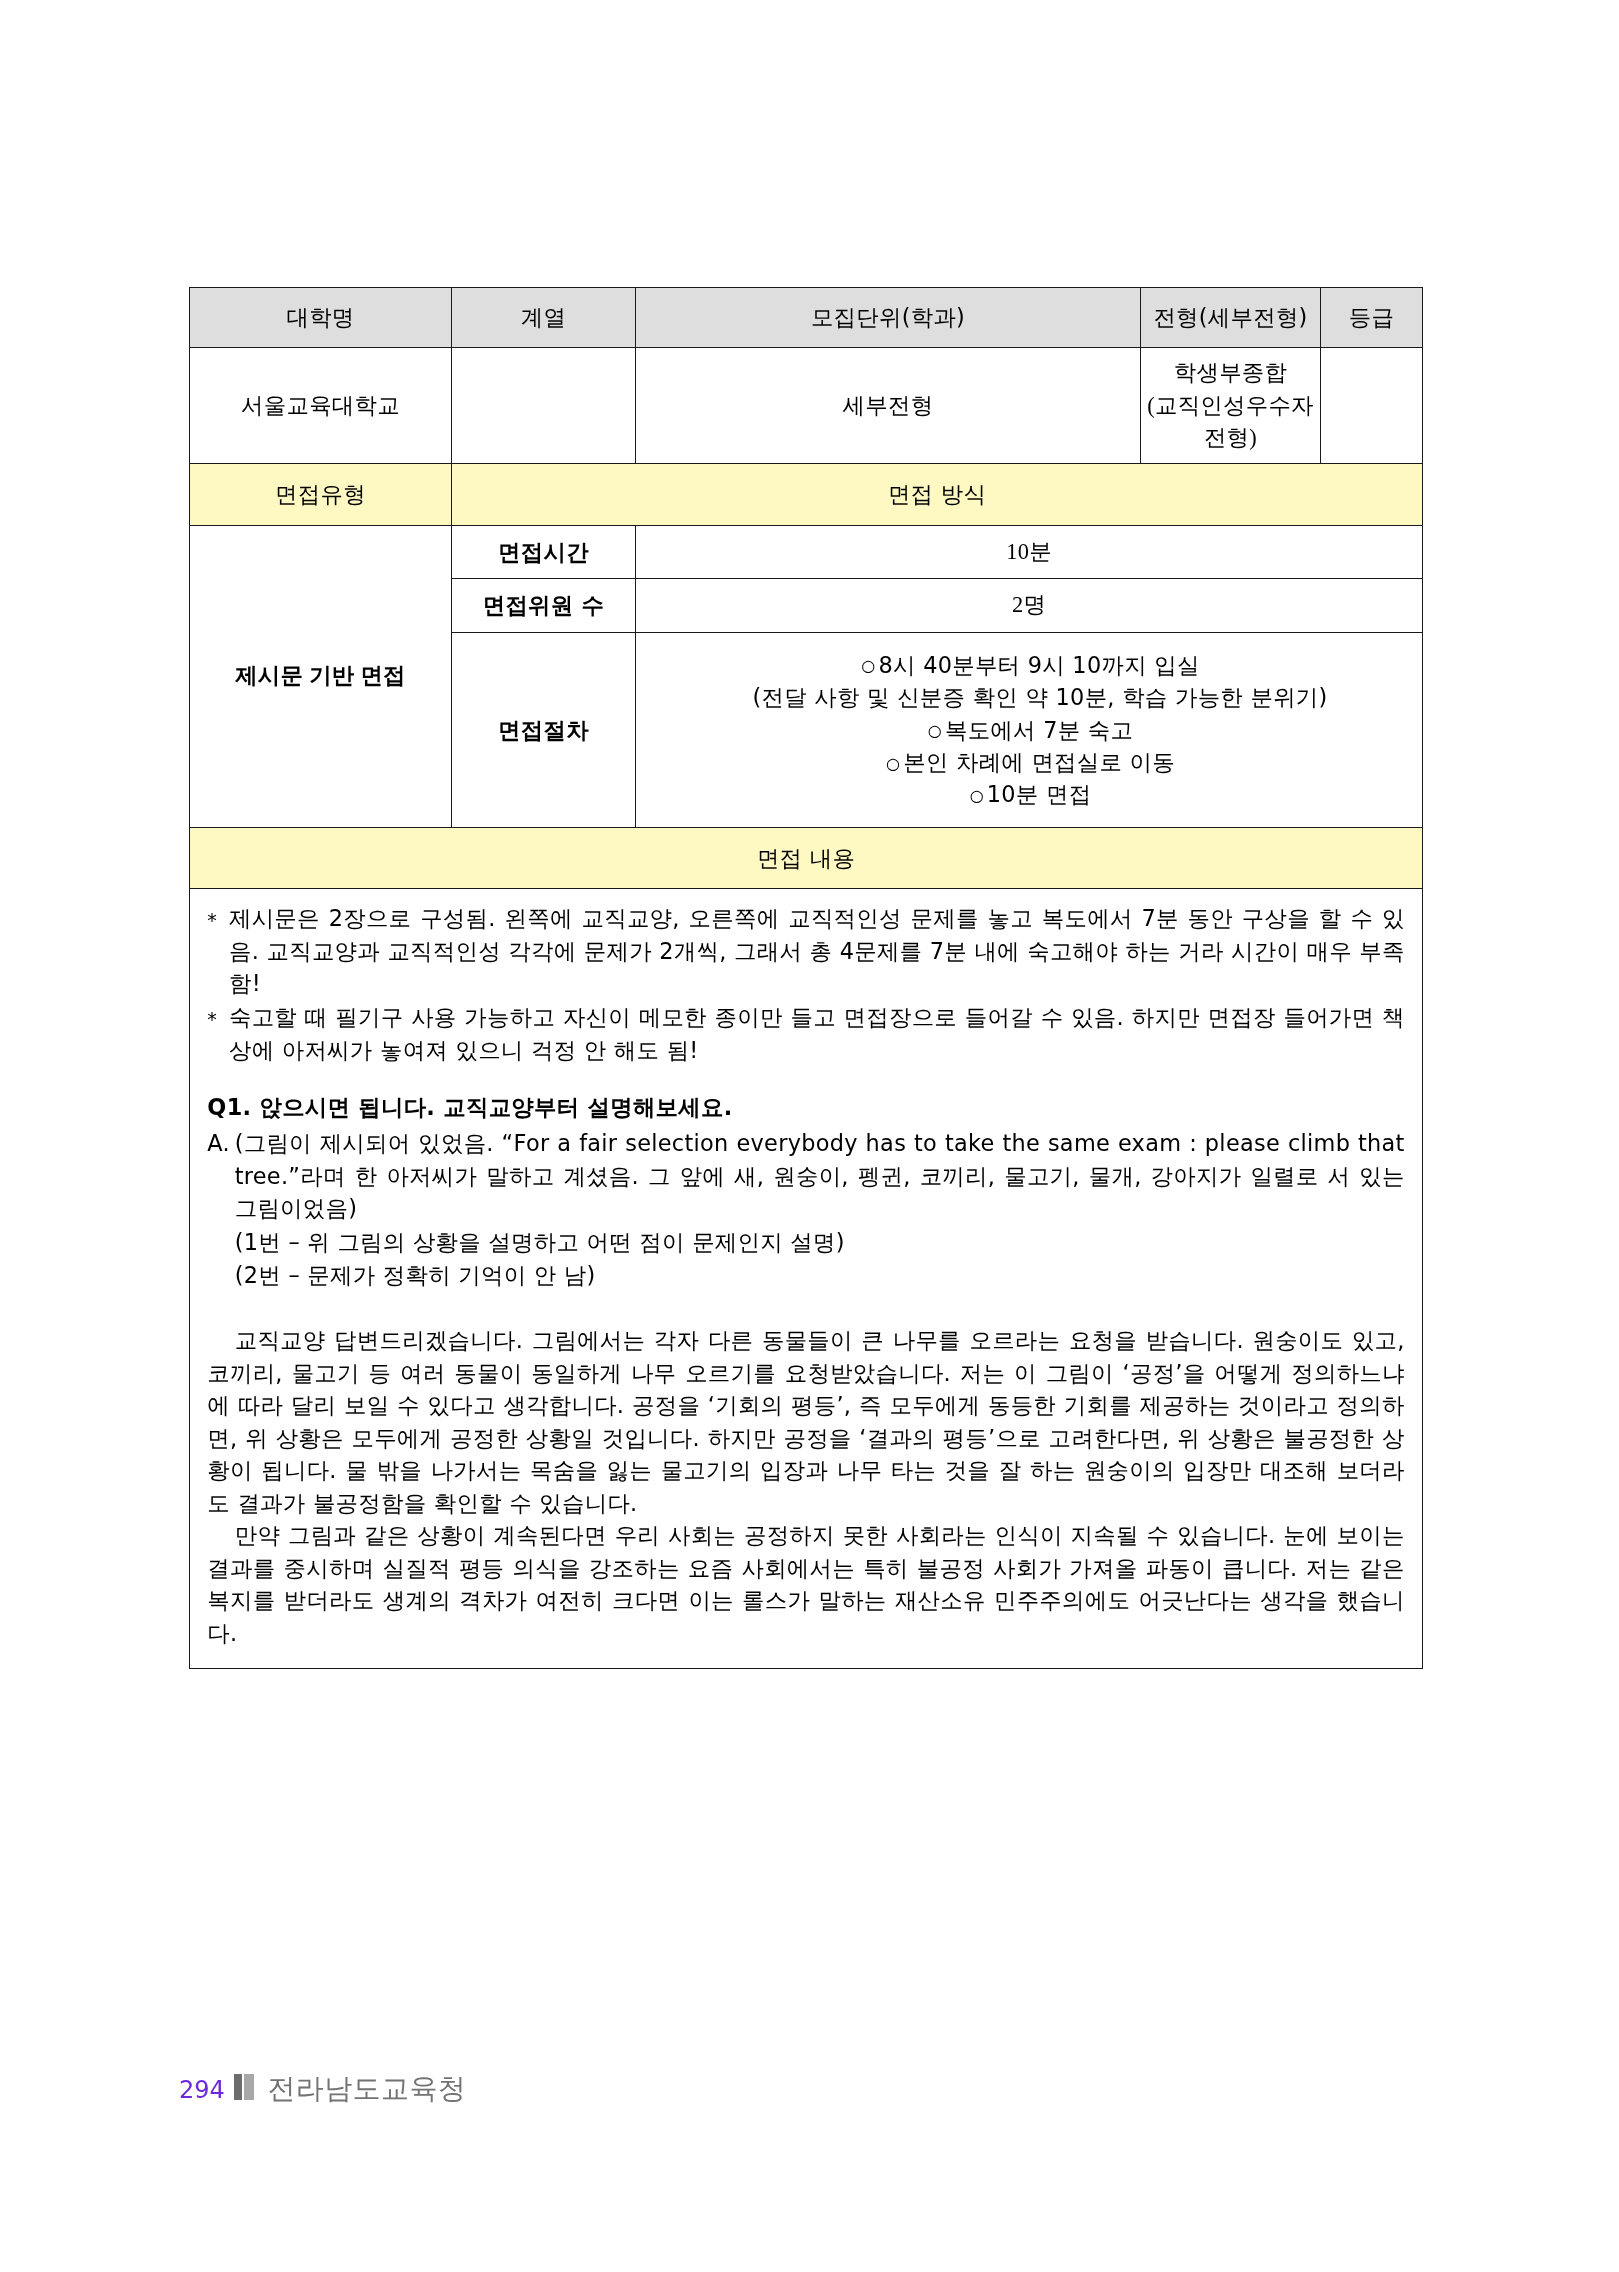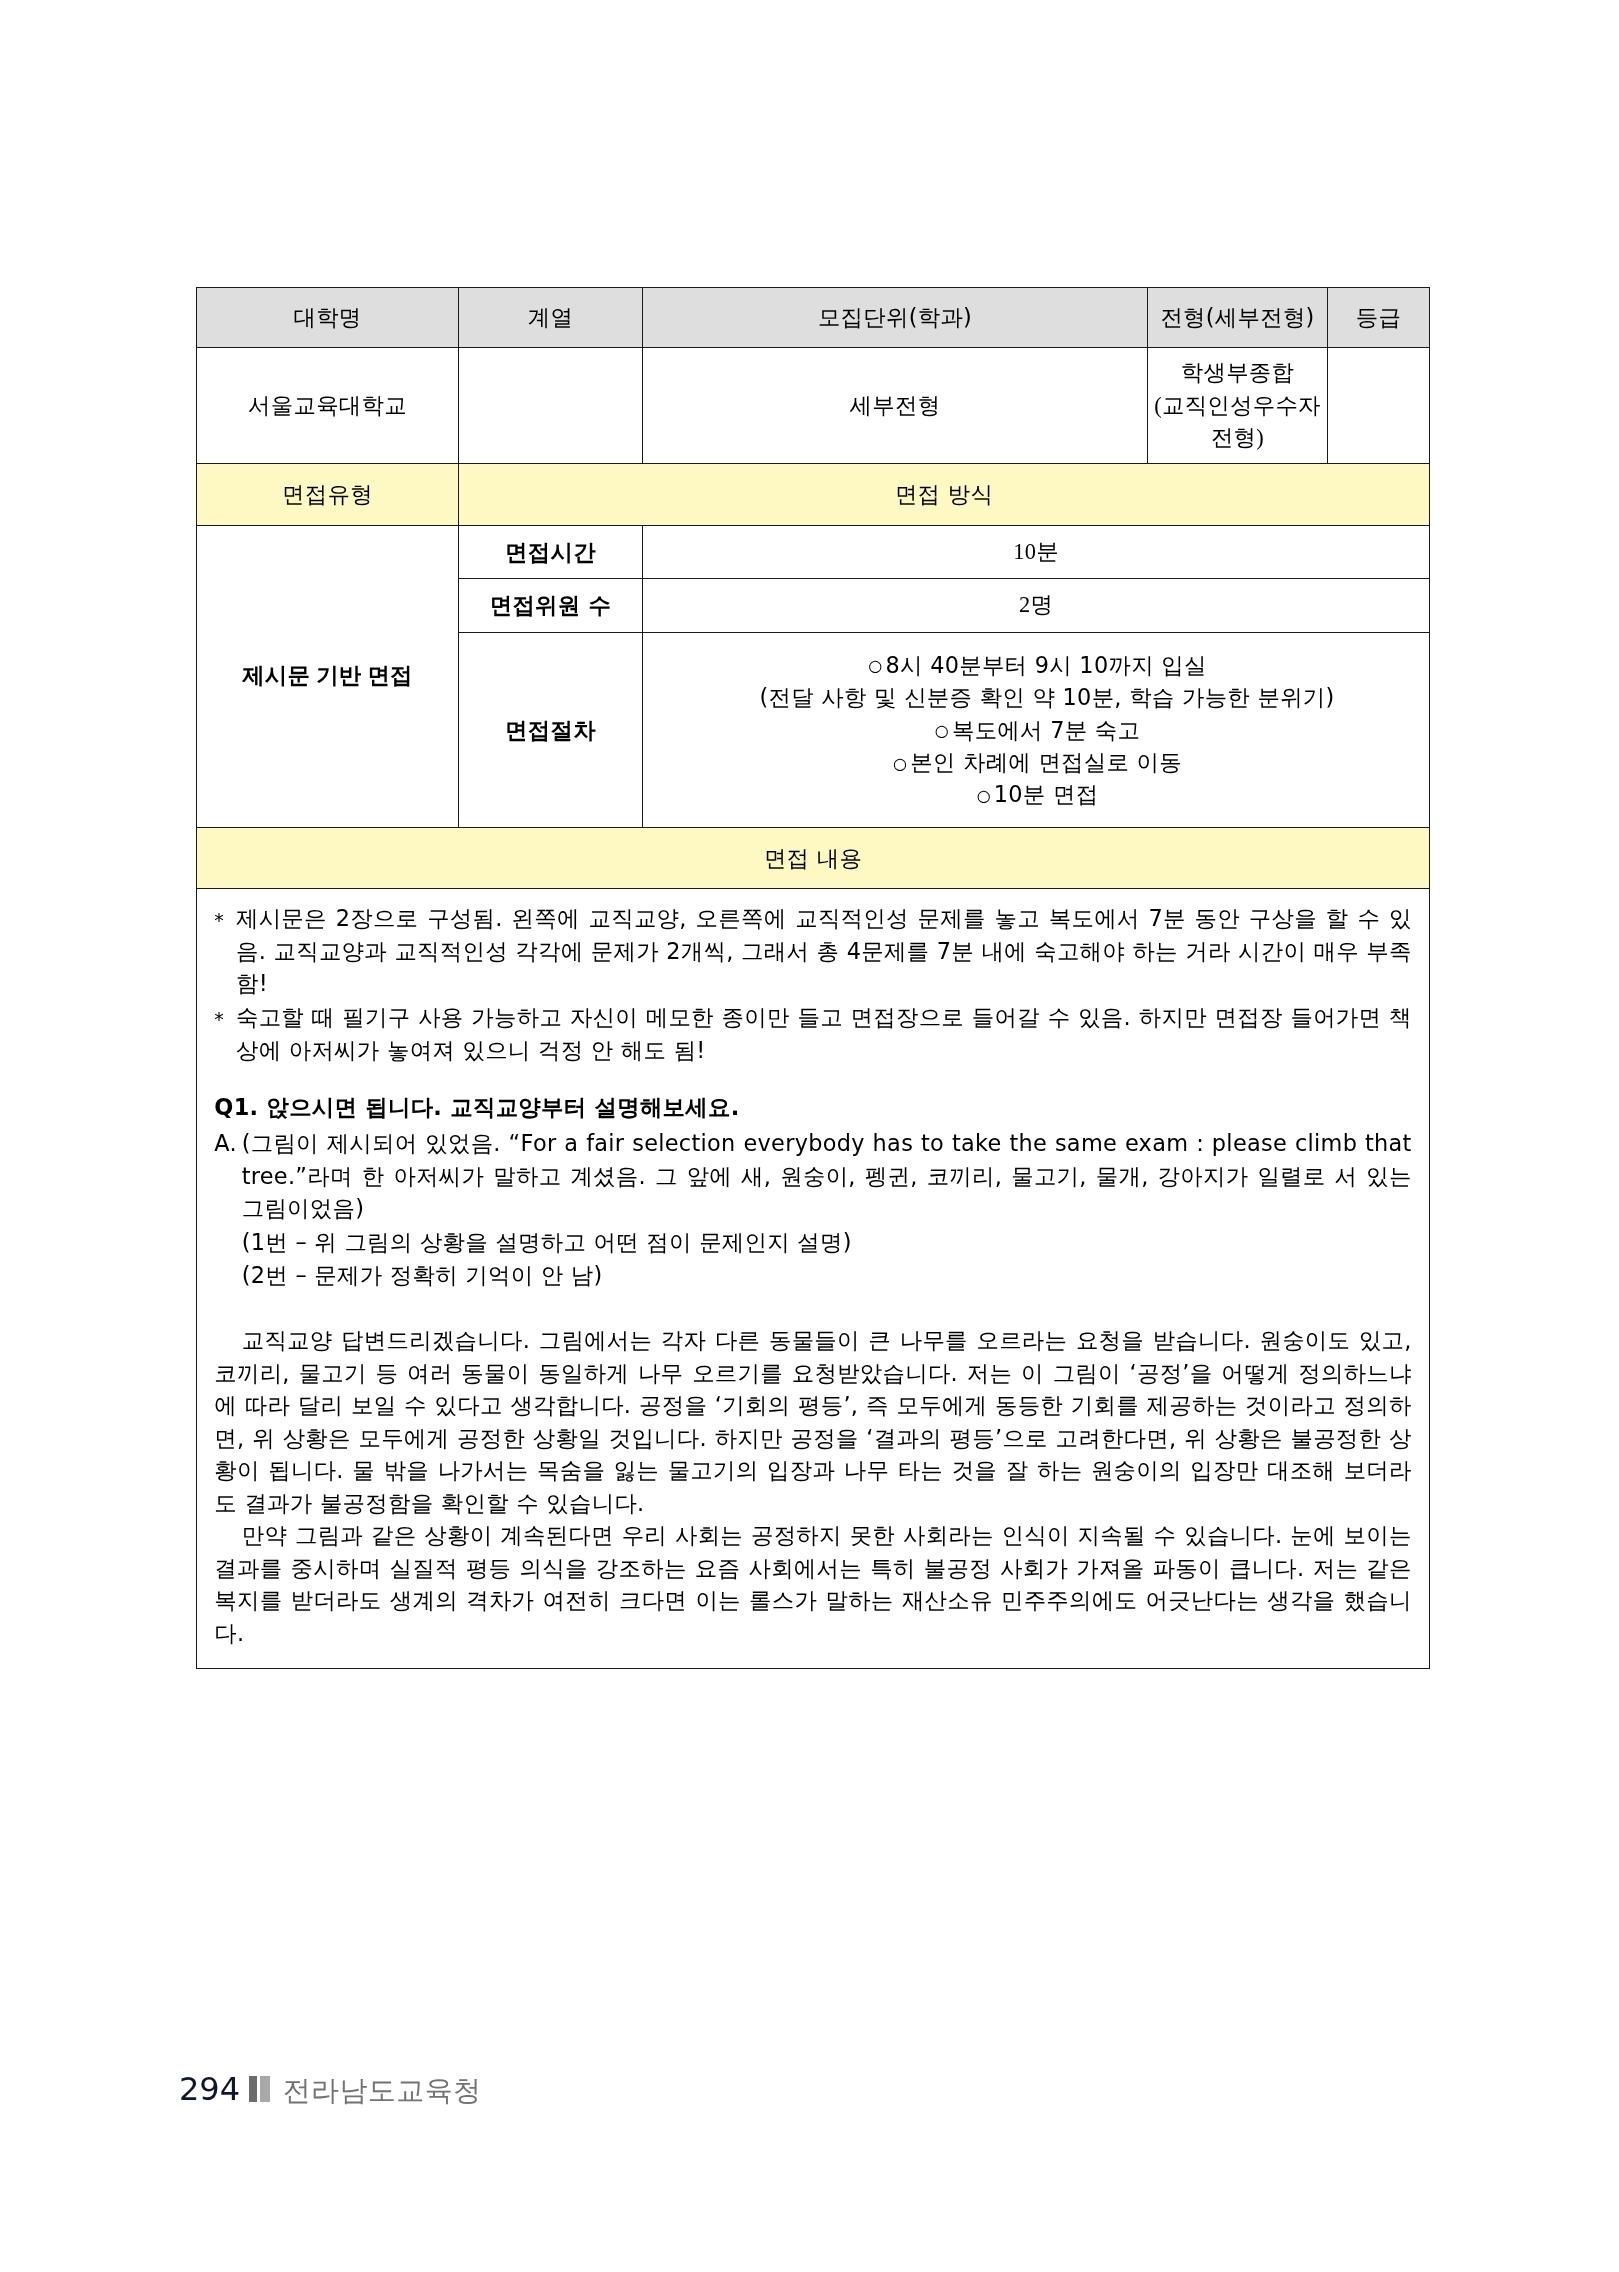--- a/index.html
+++ b/index.html
@@ -21,21 +21,21 @@
     position: absolute;
     left: 0; top: 0;
     width: 1619px;
     height: 2273px;
     background: #ffffff;
   }
 
   
   .doc-table {
     position: absolute;
-    left: 196px;
+    left: 189px;
     top: 287px;
     width: 1234px;
     border-collapse: collapse;
     table-layout: fixed;
     background: #ffffff;
   }
   .doc-table td {
     border: 1.4px solid #1a1a1a;
     padding: 0;
     vertical-align: middle;
@@ -141,22 +141,22 @@
 
   
   .footer {
     position: absolute;
     left: 179px;
     top: 2070px;
     display: flex;
     align-items: baseline;
   }
   .footer .pgno {
-    font-size: 32px;
-    color: #0f172a;
+    font-size: 24px;
+    color: #6d28d9;
     letter-spacing: 0px;
   }
   .footer .bar1 {
     display: inline-block;
     width: 8px;
     height: 26px;
     background: #6d6d6d;
     margin-left: 9.4px;
     position: relative;
     top: 2.2px;

